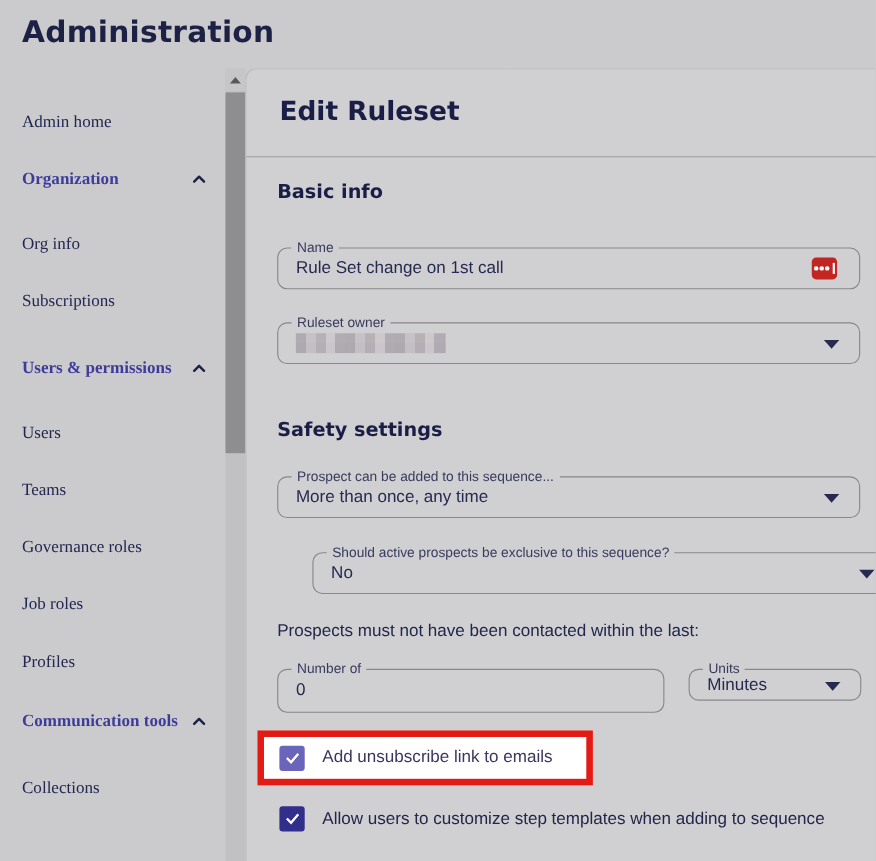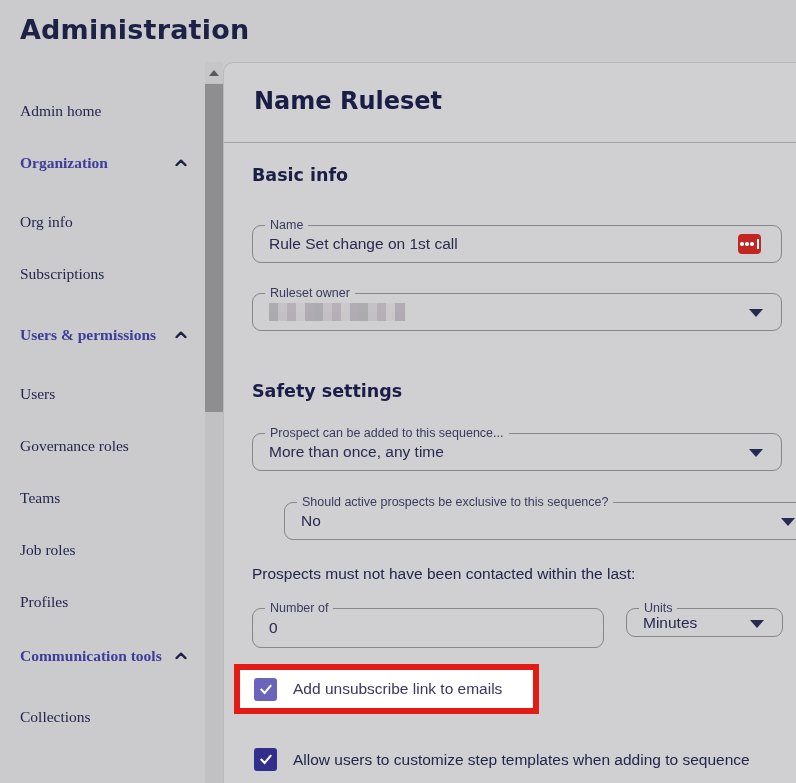--- a/index.html
+++ b/index.html
@@ -156,21 +156,21 @@
   .checkbox.indigo { background:#312e8c; }
   .check-row .clabel { font-size:15.5px; color:#22264c; }
 
   #highlight-box {
     position:absolute; left:10px; top:601px; width:305px; height:50px;
     border:6px solid #e21b15; background:#ffffff;
     display:flex; align-items:center;
   }
   #unsubscribe-row { position:static; padding-left:14px; }
   #unsubscribe-row .clabel { color:#3a3660; }
-  #customize-row { left:30px; top:685px; }
+  #customize-row { left:30px; top:670px; }
 </style>
 </head>
 <body>
 
 <div id="page-title" class="heading-font">Administration</div>
 
 <nav id="sidebar">
   <div class="side-item">
       <span class="lbl">Admin home</span>
     </div>
@@ -193,24 +193,24 @@
     <span class="chevron">
         <svg width="12" height="8" viewBox="0 0 12 8">
           <polyline points="1.5,6.5 6,2 10.5,6.5" fill="none" stroke="#1d2145" stroke-width="2.2" stroke-linecap="round" stroke-linejoin="round"></polyline>
         </svg>
       </span>
   </div>
   <div class="side-item">
       <span class="lbl">Users</span>
     </div>
   <div class="side-item">
+      <span class="lbl">Teams</span>
+    </div>
+  <div class="side-item">
       <span class="lbl">Governance roles</span>
-    </div>
-  <div class="side-item">
-      <span class="lbl">Teams</span>
     </div>
   <div class="side-item">
       <span class="lbl">Job roles</span>
     </div>
   <div class="side-item">
       <span class="lbl">Profiles</span>
     </div>
   <div class="side-item section two-line">
     <span class="lbl">Communication tools</span>
     <span class="chevron">
@@ -225,21 +225,21 @@
 </nav>
 
 <div id="scrollbar">
   <div id="scroll-up">
       <span class="tri-up"></span>
     </div>
   <div id="scroll-thumb"></div>
 </div>
 
 <main id="panel">
-  <div id="panel-title" class="heading-font">Name Ruleset</div>
+  <div id="panel-title" class="heading-font">Edit Ruleset</div>
   <div id="panel-divider"></div>
 
   <div id="basic-info-heading" class="section-heading heading-font">Basic info</div>
 
   <div id="name-field" class="field">
     <span class="flabel">Name</span>
     <span class="fvalue">Rule Set change on 1st call</span>
     <span class="lastpass">
         <i></i>
         <i></i>

